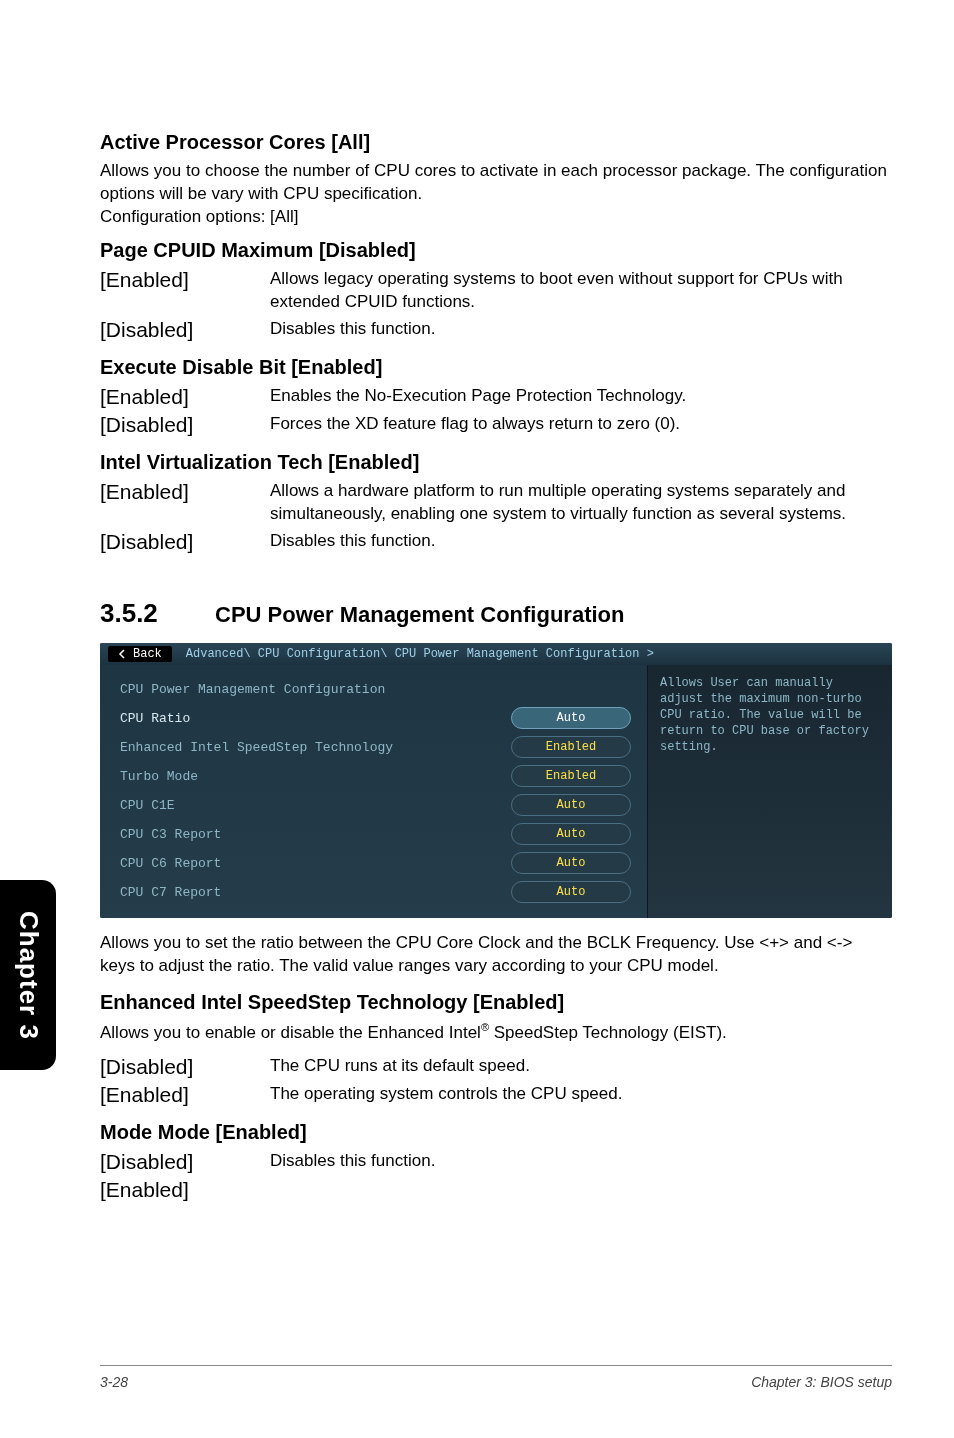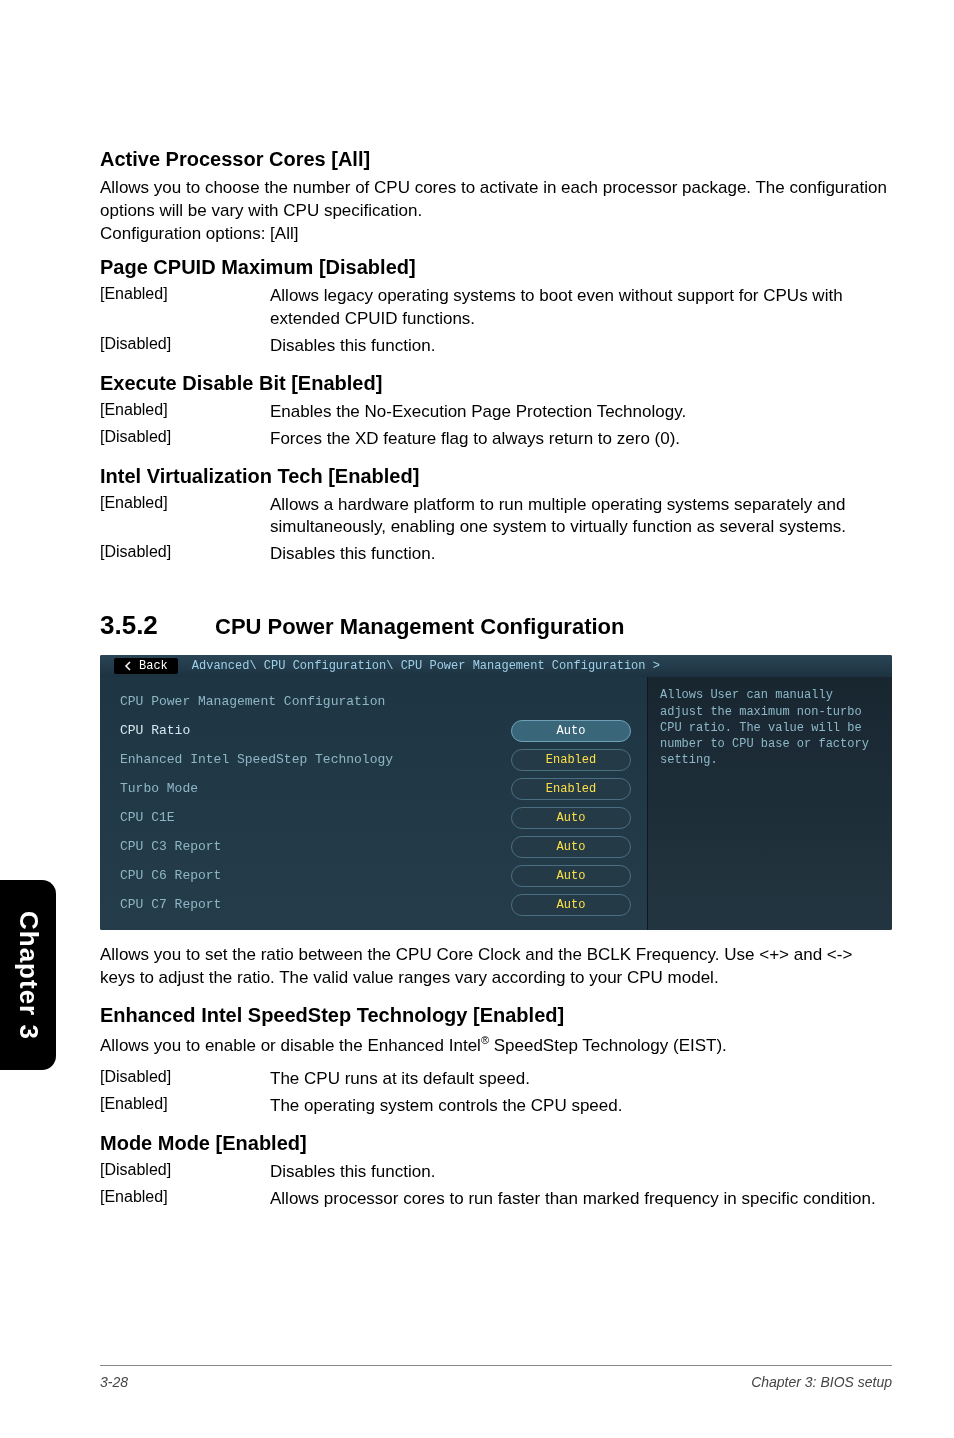--- a/index.html
+++ b/index.html
@@ -27,26 +27,26 @@
   .side-tab .txt {
     writing-mode: vertical-rl;
     font-size: 26px;
     font-weight: bold;
     letter-spacing: 1px;
   }
   .page {
     position: absolute;
     left: 100px;
     right: 62px;
-    top: 148px;
+    top: 131px;
   }
   h2.heading { font-size: 20px; font-weight: bold; margin-bottom: 6px; }
   .body { font-size: 17px; line-height: 1.35; margin-bottom: 10px; color: #000; }
   .row { display: flex; margin-bottom: 4px; }
-  .row .key { width: 170px; font-size: 16px; }
+  .row .key { width: 170px; font-size: 21px; }
   .row .val { flex: 1; font-size: 17px; line-height: 1.35; }
   .sec-num-row { display: flex; align-items: baseline; margin-top: 44px; margin-bottom: 14px; }
   .sec-num { font-size: 26px; font-weight: bold; width: 115px; }
   .sec-title { font-size: 22px; font-weight: bold; color: #000; }
   .bios-screenshot {
     width: 100%;
     height: 275px;
     background: #17252e;
     border-radius: 2px;
     margin-bottom: 14px;
@@ -54,21 +54,21 @@
     overflow: hidden;
     font-family: "Courier New", monospace;
     color: #a8c8d8;
     font-size: 13px;
   }
   .bios-topbar {
     height: 22px;
     background: linear-gradient(#2a4556, #1c3240);
     display: flex;
     align-items: center;
-    padding-left: 14px;
+    padding-left: 8px;
     color: #9fd0e8;
     font-size: 12px;
   }
   .bios-topbar .back {
     background: #000;
     color: #fff;
     padding: 1px 10px;
     border-radius: 2px;
     margin-right: 14px;
     display: flex;
@@ -204,21 +204,21 @@
         <div class="bios-row">
           <span class="bios-label">CPU C6 Report</span>
           <span class="bios-pill">Auto</span>
         </div>
         <div class="bios-row">
           <span class="bios-label">CPU C7 Report</span>
           <span class="bios-pill">Auto</span>
         </div>
       </div>
       <div class="bios-right">
-        <span>Allows User can manually adjust the maximum non-turbo CPU ratio. The value will be number to CPU base or factory setting.</span>
+        <span>Allows User can manually adjust the maximum non-turbo CPU ratio. The value will be return to CPU base or factory setting.</span>
       </div>
     </div>
   </div>
 
   <div class="body">Allows you to set the ratio between the CPU Core Clock and the BCLK Frequency. Use &lt;+&gt; and &lt;-&gt; keys to adjust the ratio. The valid value ranges vary according to your CPU model.</div>
 
   <h2 class="heading gap-top">Enhanced Intel SpeedStep Technology [Enabled]</h2>
   <div class="body">
     <span>Allows you to enable or disable the Enhanced Intel</span><span class="superscript">®</span><span> SpeedStep Technology (EIST).</span>
   </div>
@@ -231,21 +231,20 @@
     <div class="val">The operating system controls the CPU speed.</div>
   </div>
 
   <h2 class="heading gap-top">Mode Mode [Enabled]</h2>
   <div class="row">
     <div class="key">[Disabled]</div>
     <div class="val">Disables this function.</div>
   </div>
   <div class="row">
     <div class="key">[Enabled]</div>
-    <div class="val">Allows processor cores to run faster than marked frequency in specific condition.</div>
   </div>
 
 </div>
 
 <div class="footer">
   <span>3-28</span>
   <span>Chapter 3: BIOS setup</span>
 </div>
 
 </body></html>

